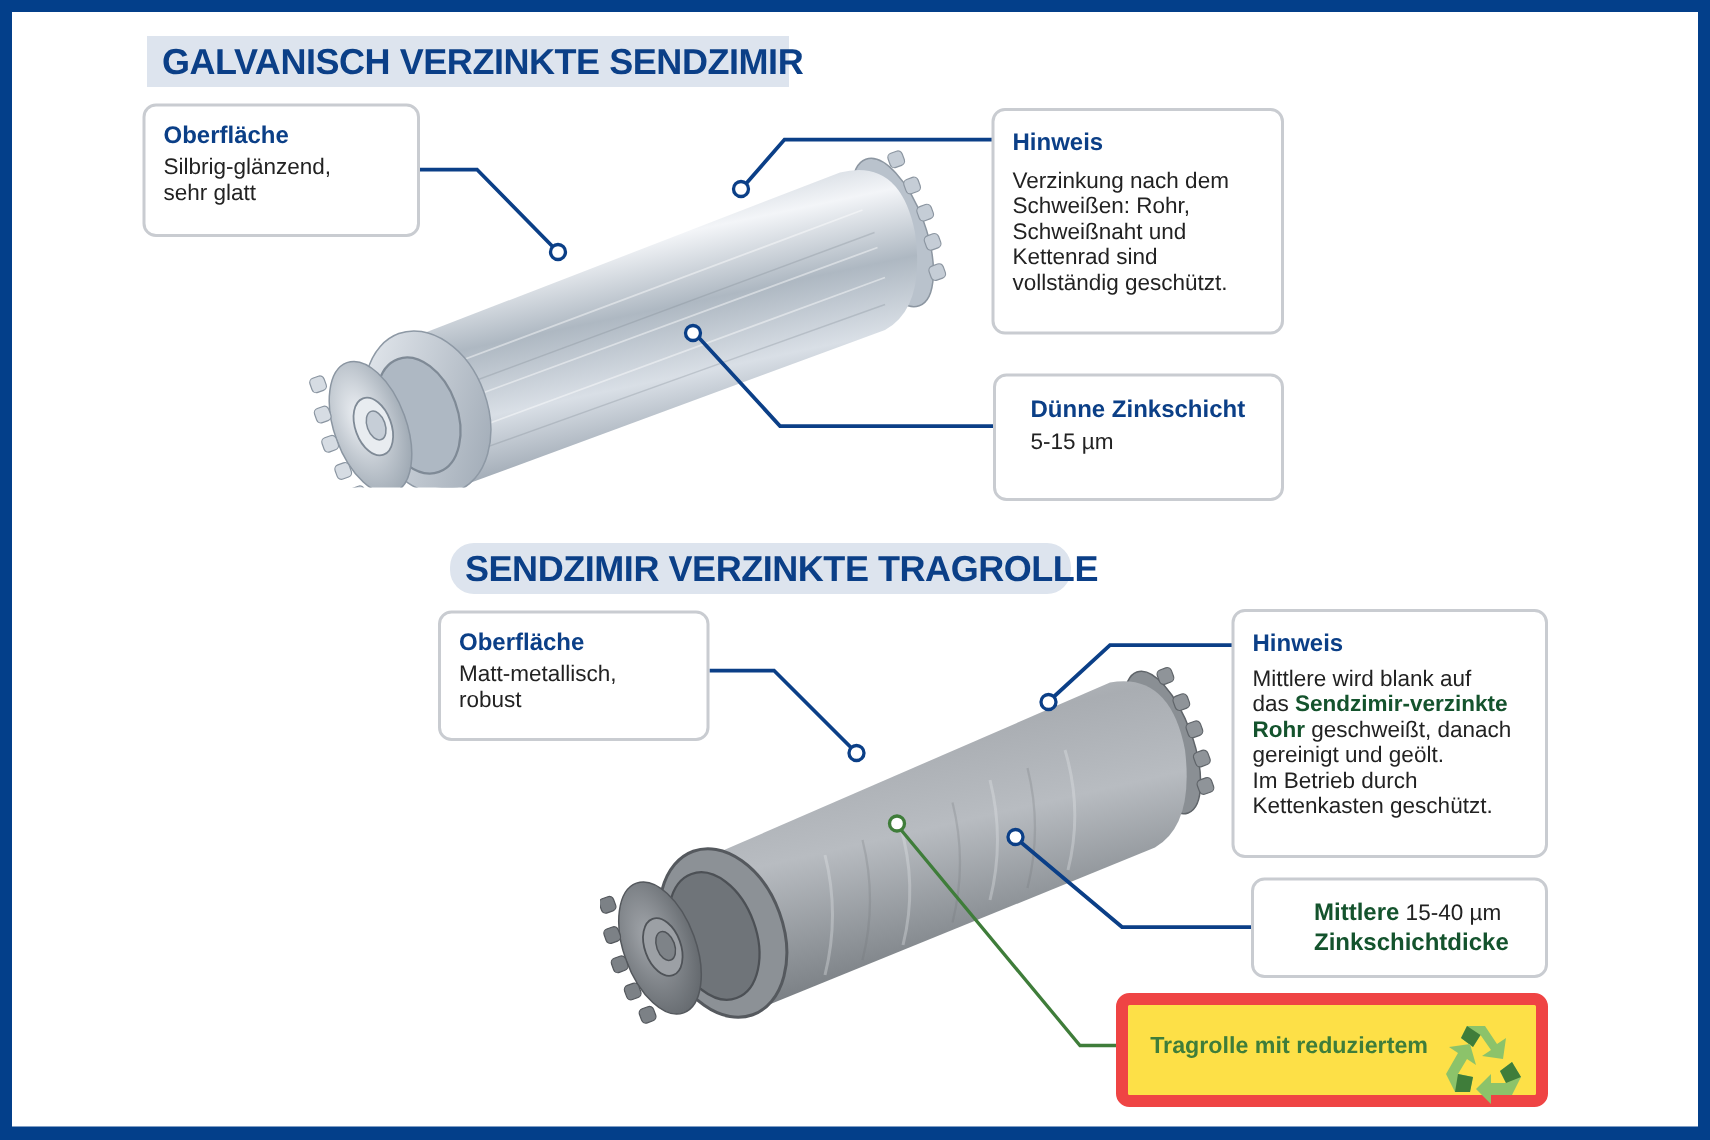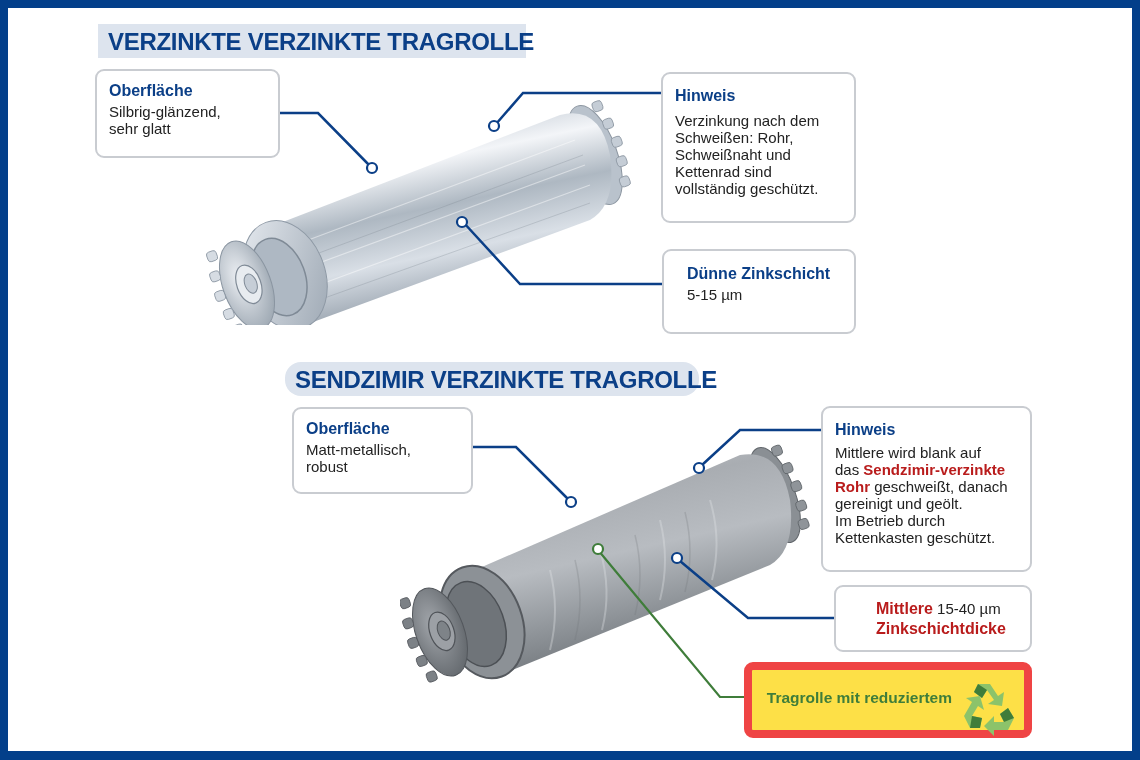--- a/index.html
+++ b/index.html
@@ -1,33 +1,33 @@
 <!DOCTYPE html>
 <html><head>
 <meta charset="utf-8">
 <style>
   html,body{margin:0;padding:0;}
   body{width:1140px;height:760px;position:relative;overflow:hidden;background:#ffffff;font-family:"Liberation Sans",sans-serif;}
   .frame{position:absolute;left:0;top:0;width:1140px;height:760px;box-sizing:border-box;border:8px solid #033f8a;border-bottom-width:9px;background:#fff;}
   .title{position:absolute;background:#dde4ee;color:#0b3f87;font-family:"Liberation Sans",sans-serif;font-weight:bold;font-size:24px;letter-spacing:-0.3px;padding:0 10px;height:34px;line-height:35px;white-space:nowrap;transform-origin:left center;}
   .box{position:absolute;box-sizing:border-box;border:2px solid #c9ccd1;border-radius:9px;background:#fff;color:#222;font-size:15px;line-height:17px;padding:8px 12px;}
   .box .h{color:#0b3f87;font-weight:bold;font-size:16px;line-height:20px;display:block;margin-bottom:2px;}
-  .box .b{color:#b91c1c;font-weight:bold;}
+  .box .b{color:#14532d;font-weight:bold;}
   .eco{position:absolute;box-sizing:border-box;border:8px solid #ef4444;border-radius:9px;background:#fde047;}
   .eco .txt{position:absolute;right:72px;top:18px;text-align:right;color:#3f7d3a;font-weight:bold;font-size:15.5px;line-height:19px;white-space:nowrap;}
   svg.lines{position:absolute;left:0;top:0;}
   .roller{position:absolute;}
 </style>
 </head>
 <body>
 
 <div class="frame"></div>
 
 <div class="title" style="left:98px;top:24px;width:408px;">
-  <span>VERZINKTE VERZINKTE TRAGROLLE</span>
+  <span>GALVANISCH VERZINKTE SENDZIMIR</span>
 </div>
 
 <svg class="roller" style="left:205px;top:85px;" width="430" height="240" viewBox="0 0 430 240">
   <defs>
     <linearGradient id="gTube" x1="0" y1="0" x2="0.35" y2="1">
       <stop offset="0" stop-color="#e7ecf1"></stop>
       <stop offset="0.18" stop-color="#c4ccd5"></stop>
       <stop offset="0.35" stop-color="#f3f5f8"></stop>
       <stop offset="0.55" stop-color="#aeb8c2"></stop>
       <stop offset="0.75" stop-color="#d9dfe6"></stop>
@@ -109,21 +109,21 @@
   <div>Schweißnaht und</div>
   <div>Kettenrad sind</div>
   <div>vollständig geschützt.</div>
 </div>
 
 <div class="box" style="left:662px;top:249px;width:194px;height:85px;padding:13px 0 0 23px;">
   <span class="h">Dünne Zinkschicht</span>
   <div>5-15 µm</div>
 </div>
 
-<div class="title" style="left:285px;top:362px;width:394px;border-radius:16px;">
+<div class="title" style="left:300px;top:362px;width:394px;border-radius:16px;">
   <span>SENDZIMIR VERZINKTE TRAGROLLE</span>
 </div>
 
 <svg class="roller" style="left:400px;top:440px;" width="420" height="250" viewBox="0 0 420 250">
   <defs>
     <linearGradient id="sTube" x1="0" y1="0" x2="0.35" y2="1">
       <stop offset="0" stop-color="#c9ccd0"></stop>
       <stop offset="0.3" stop-color="#a9adb2"></stop>
       <stop offset="0.55" stop-color="#b8bcc1"></stop>
       <stop offset="0.8" stop-color="#8f9499"></stop>

